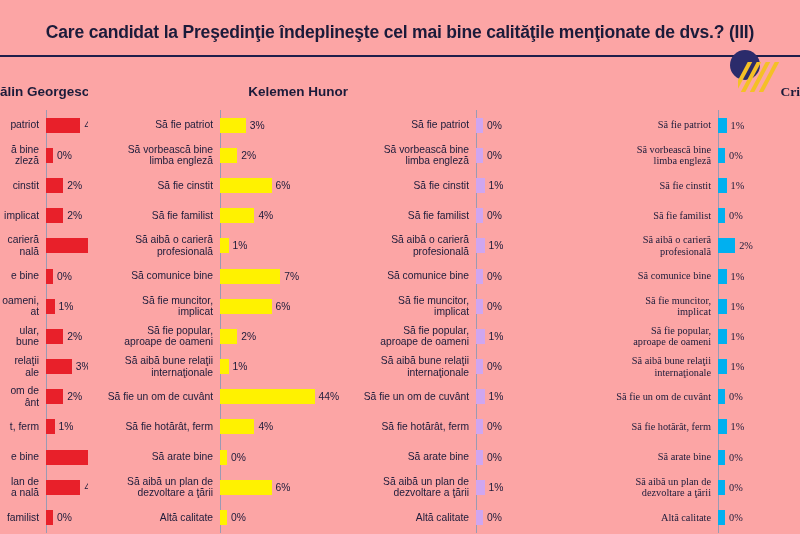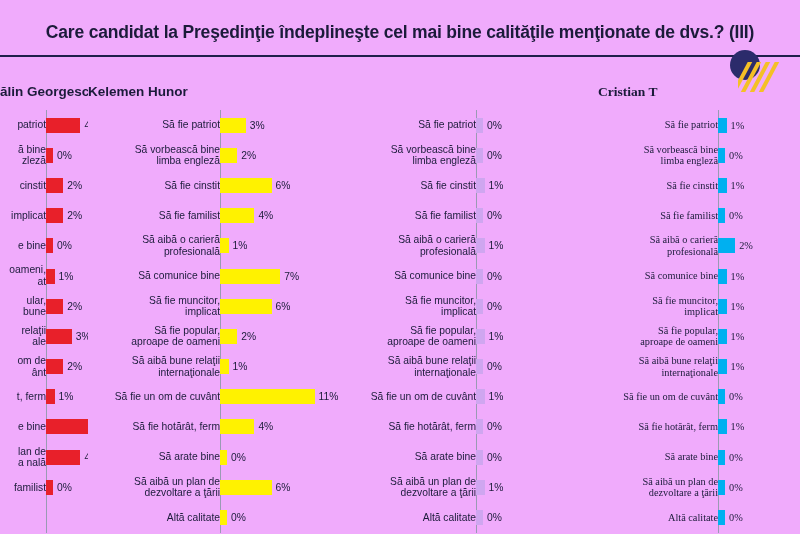--- a/index.html
+++ b/index.html
@@ -6,21 +6,21 @@
   html, body {
     margin: 0; padding: 0;
     width: 800px; height: 534px;
     background: #ffffff;
     font-family: "Liberation Sans", sans-serif;
     overflow: hidden;
   }
   #page {
     position: relative;
     width: 800px; height: 534px;
-    background: #f0abfc;
+    background: #fca5a5;
   }
 
   
   .title {
     position: absolute;
     left: 0px; top: 22px;
     width: 800px;
     text-align: center;
     font-size: 17.5px;
     font-weight: bold;
@@ -74,41 +74,41 @@
   .panel {
     position: relative;
     height: 472px;
     flex: 0 0 auto;
     overflow: hidden;
   }
   .panel-title {
     position: absolute;
     top: 22px;
     left: 0; right: 0;
-    text-align: left;
+    text-align: right;
     font-size: 13.5px;
     font-weight: bold;
     color: #1b1b3a;
     white-space: nowrap;
   }
   .rows {
     position: absolute;
     top: 48px;
     left: 0; right: 0;
   }
   .row {
     display: flex;
     flex-direction: row;
     align-items: center;
     height: 30.2px;
   }
   .lab {
     flex: 0 0 auto;
     text-align: right;
-    padding-right: 0;
+    padding-right: 7px;
     font-size: 10.3px;
     line-height: 11.6px;
     color: #1b1b3a;
     white-space: pre-line;
   }
   .barwrap {
     flex: 1 1 auto;
     position: relative;
     height: 30.2px;
     display: flex;
@@ -191,20 +191,27 @@
             </div>
           </div>
           <div class="row">
             <div class="lab">implicat</div>
             <div class="barwrap">
               <div class="bar" style="background: rgb(232, 32, 42); width: 17.2px;"></div>
               <span class="val">2%</span>
             </div>
           </div>
           <div class="row">
+            <div class="lab">carieră
+nală</div>
+            <div class="barwrap">
+              <div class="bar" style="background: rgb(232, 32, 42); width: 43px;"></div>
+            </div>
+          </div>
+          <div class="row">
             <div class="lab">e bine</div>
             <div class="barwrap">
               <div class="bar" style="background: rgb(232, 32, 42); width: 7px;"></div>
               <span class="val">0%</span>
             </div>
           </div>
           <div class="row">
             <div class="lab">oameni,
 at</div>
             <div class="barwrap">
@@ -335,21 +342,21 @@
 internaţionale</div>
             <div class="barwrap">
               <div class="bar" style="background: rgb(255, 242, 0); width: 8.6px;"></div>
               <span class="val">1%</span>
             </div>
           </div>
           <div class="row">
             <div class="lab">Să fie un om de cuvânt</div>
             <div class="barwrap">
               <div class="bar" style="background: rgb(255, 242, 0); width: 94.6px;"></div>
-              <span class="val">11%</span>
+              <span class="val">44%</span>
             </div>
           </div>
           <div class="row">
             <div class="lab">Să fie hotărât, ferm</div>
             <div class="barwrap">
               <div class="bar" style="background: rgb(255, 242, 0); width: 34.4px;"></div>
               <span class="val">4%</span>
             </div>
           </div>
           <div class="row">

